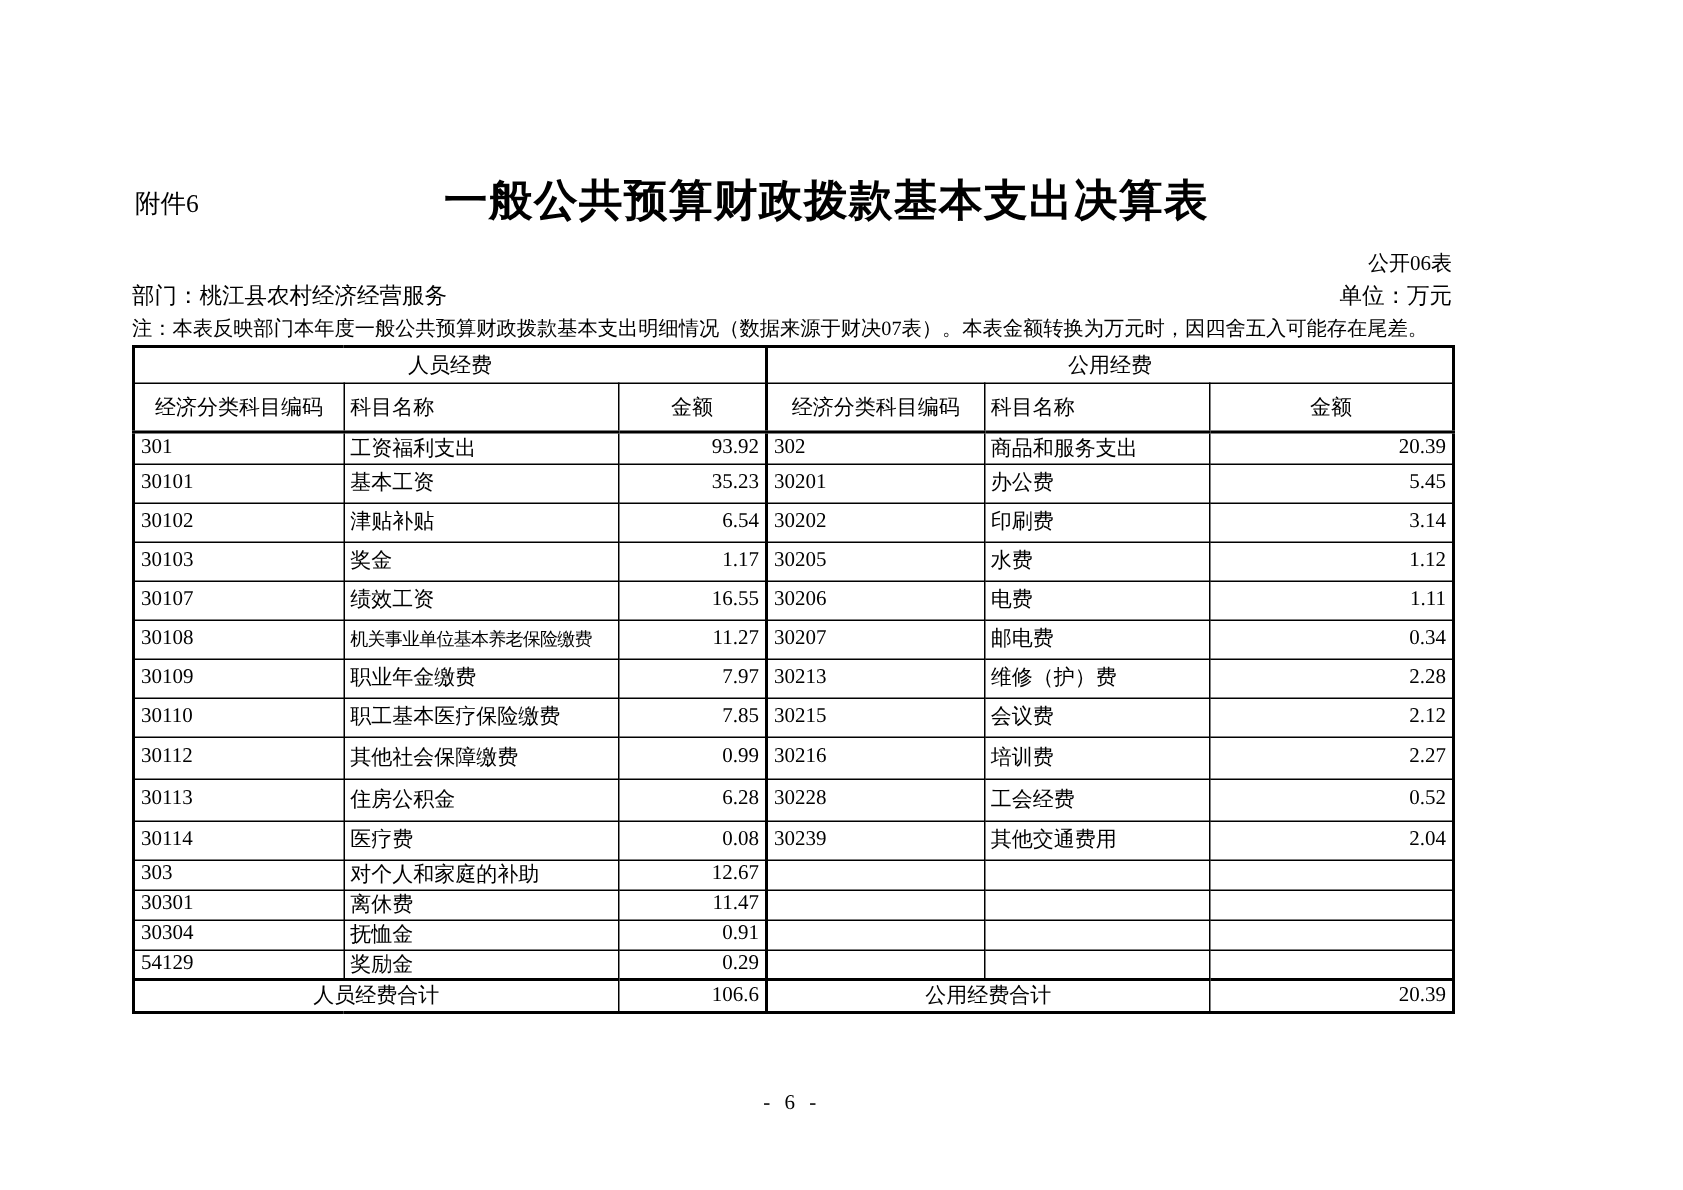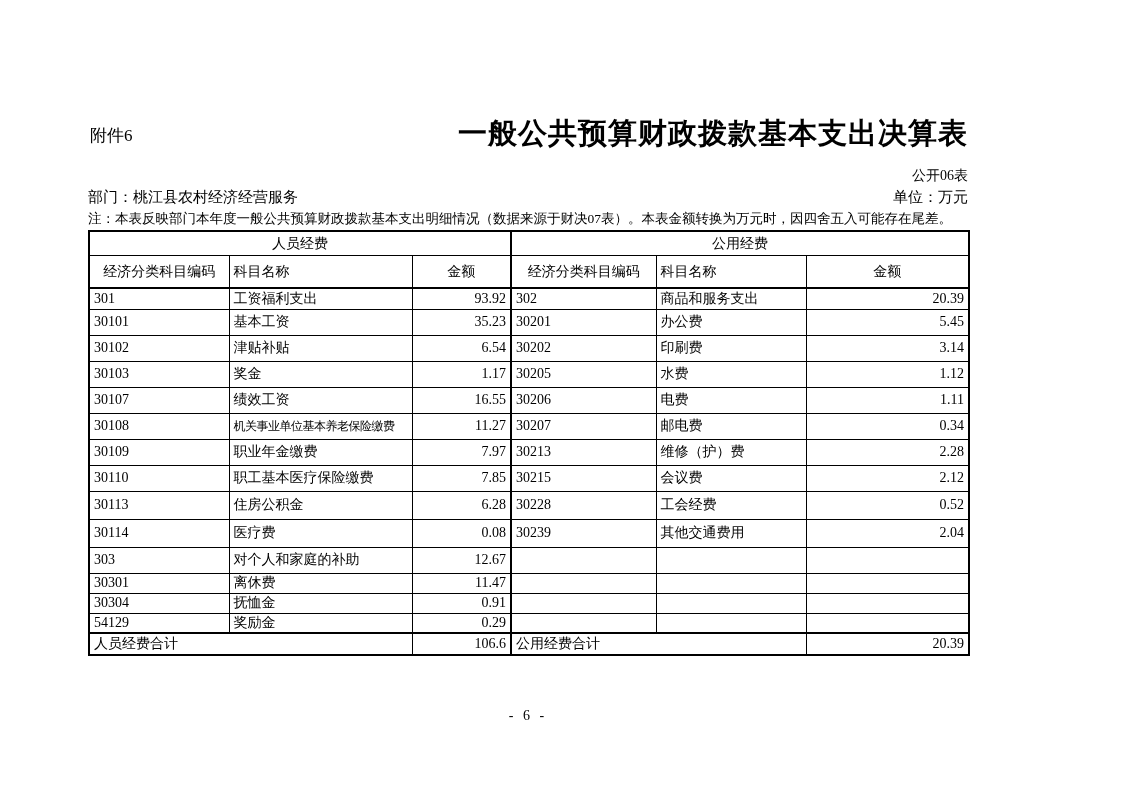--- a/index.html
+++ b/index.html
@@ -15,21 +15,21 @@
     margin-left: 88px;
     width: 880px;
     padding-top: 114px;
   }
   .title-row { position: relative; height: 42px; }
   .attachment {
     position: absolute; left: 2px; top: 10px;
     font-size: 17px;
   }
   .doc-title {
-    text-align: right;
+    text-align: center;
     padding-left: 46px;
     font-size: 29px;
     font-weight: bold;
     letter-spacing: 1px;
     white-space: nowrap;
   }
   .form-code-row {
     text-align: right;
     font-size: 14px;
     margin-top: 11px;
@@ -76,21 +76,21 @@
   tbody tr { height: 26px; }
   tbody tr:nth-child(1) { height: 21px; }
   tbody tr:nth-child(9), tbody tr:nth-child(10) { height: 28px; }
   tbody tr:nth-child(11) { height: 26px; }
   tbody tr:nth-child(n+12) { height: 20px; }
   tfoot td {
     border-top: 2px solid #000 !important;
     font-weight: bold;
     height: 20px;
   }
-  tfoot td.total-label { }
+  tfoot td.total-label { text-align: center; }
   .page-num {
     text-align: center;
     margin-top: 52px;
     font-size: 14px;
     letter-spacing: 3px;
   }
 </style>
 </head>
 <body>
 
@@ -192,20 +192,28 @@
         </tr>
         <tr>
           <td class="code">30110</td>
           <td class="name">职工基本医疗保险缴费</td>
           <td class="amt">7.85</td>
           <td class="code sep">30215</td>
           <td class="name">会议费</td>
           <td class="amt">2.12</td>
         </tr>
         <tr>
+          <td class="code">30112</td>
+          <td class="name">其他社会保障缴费</td>
+          <td class="amt">0.99</td>
+          <td class="code sep">30216</td>
+          <td class="name">培训费</td>
+          <td class="amt">2.27</td>
+        </tr>
+        <tr>
           <td class="code">30113</td>
           <td class="name">住房公积金</td>
           <td class="amt">6.28</td>
           <td class="code sep">30228</td>
           <td class="name">工会经费</td>
           <td class="amt">0.52</td>
         </tr>
         <tr>
           <td class="code">30114</td>
           <td class="name">医疗费</td>

